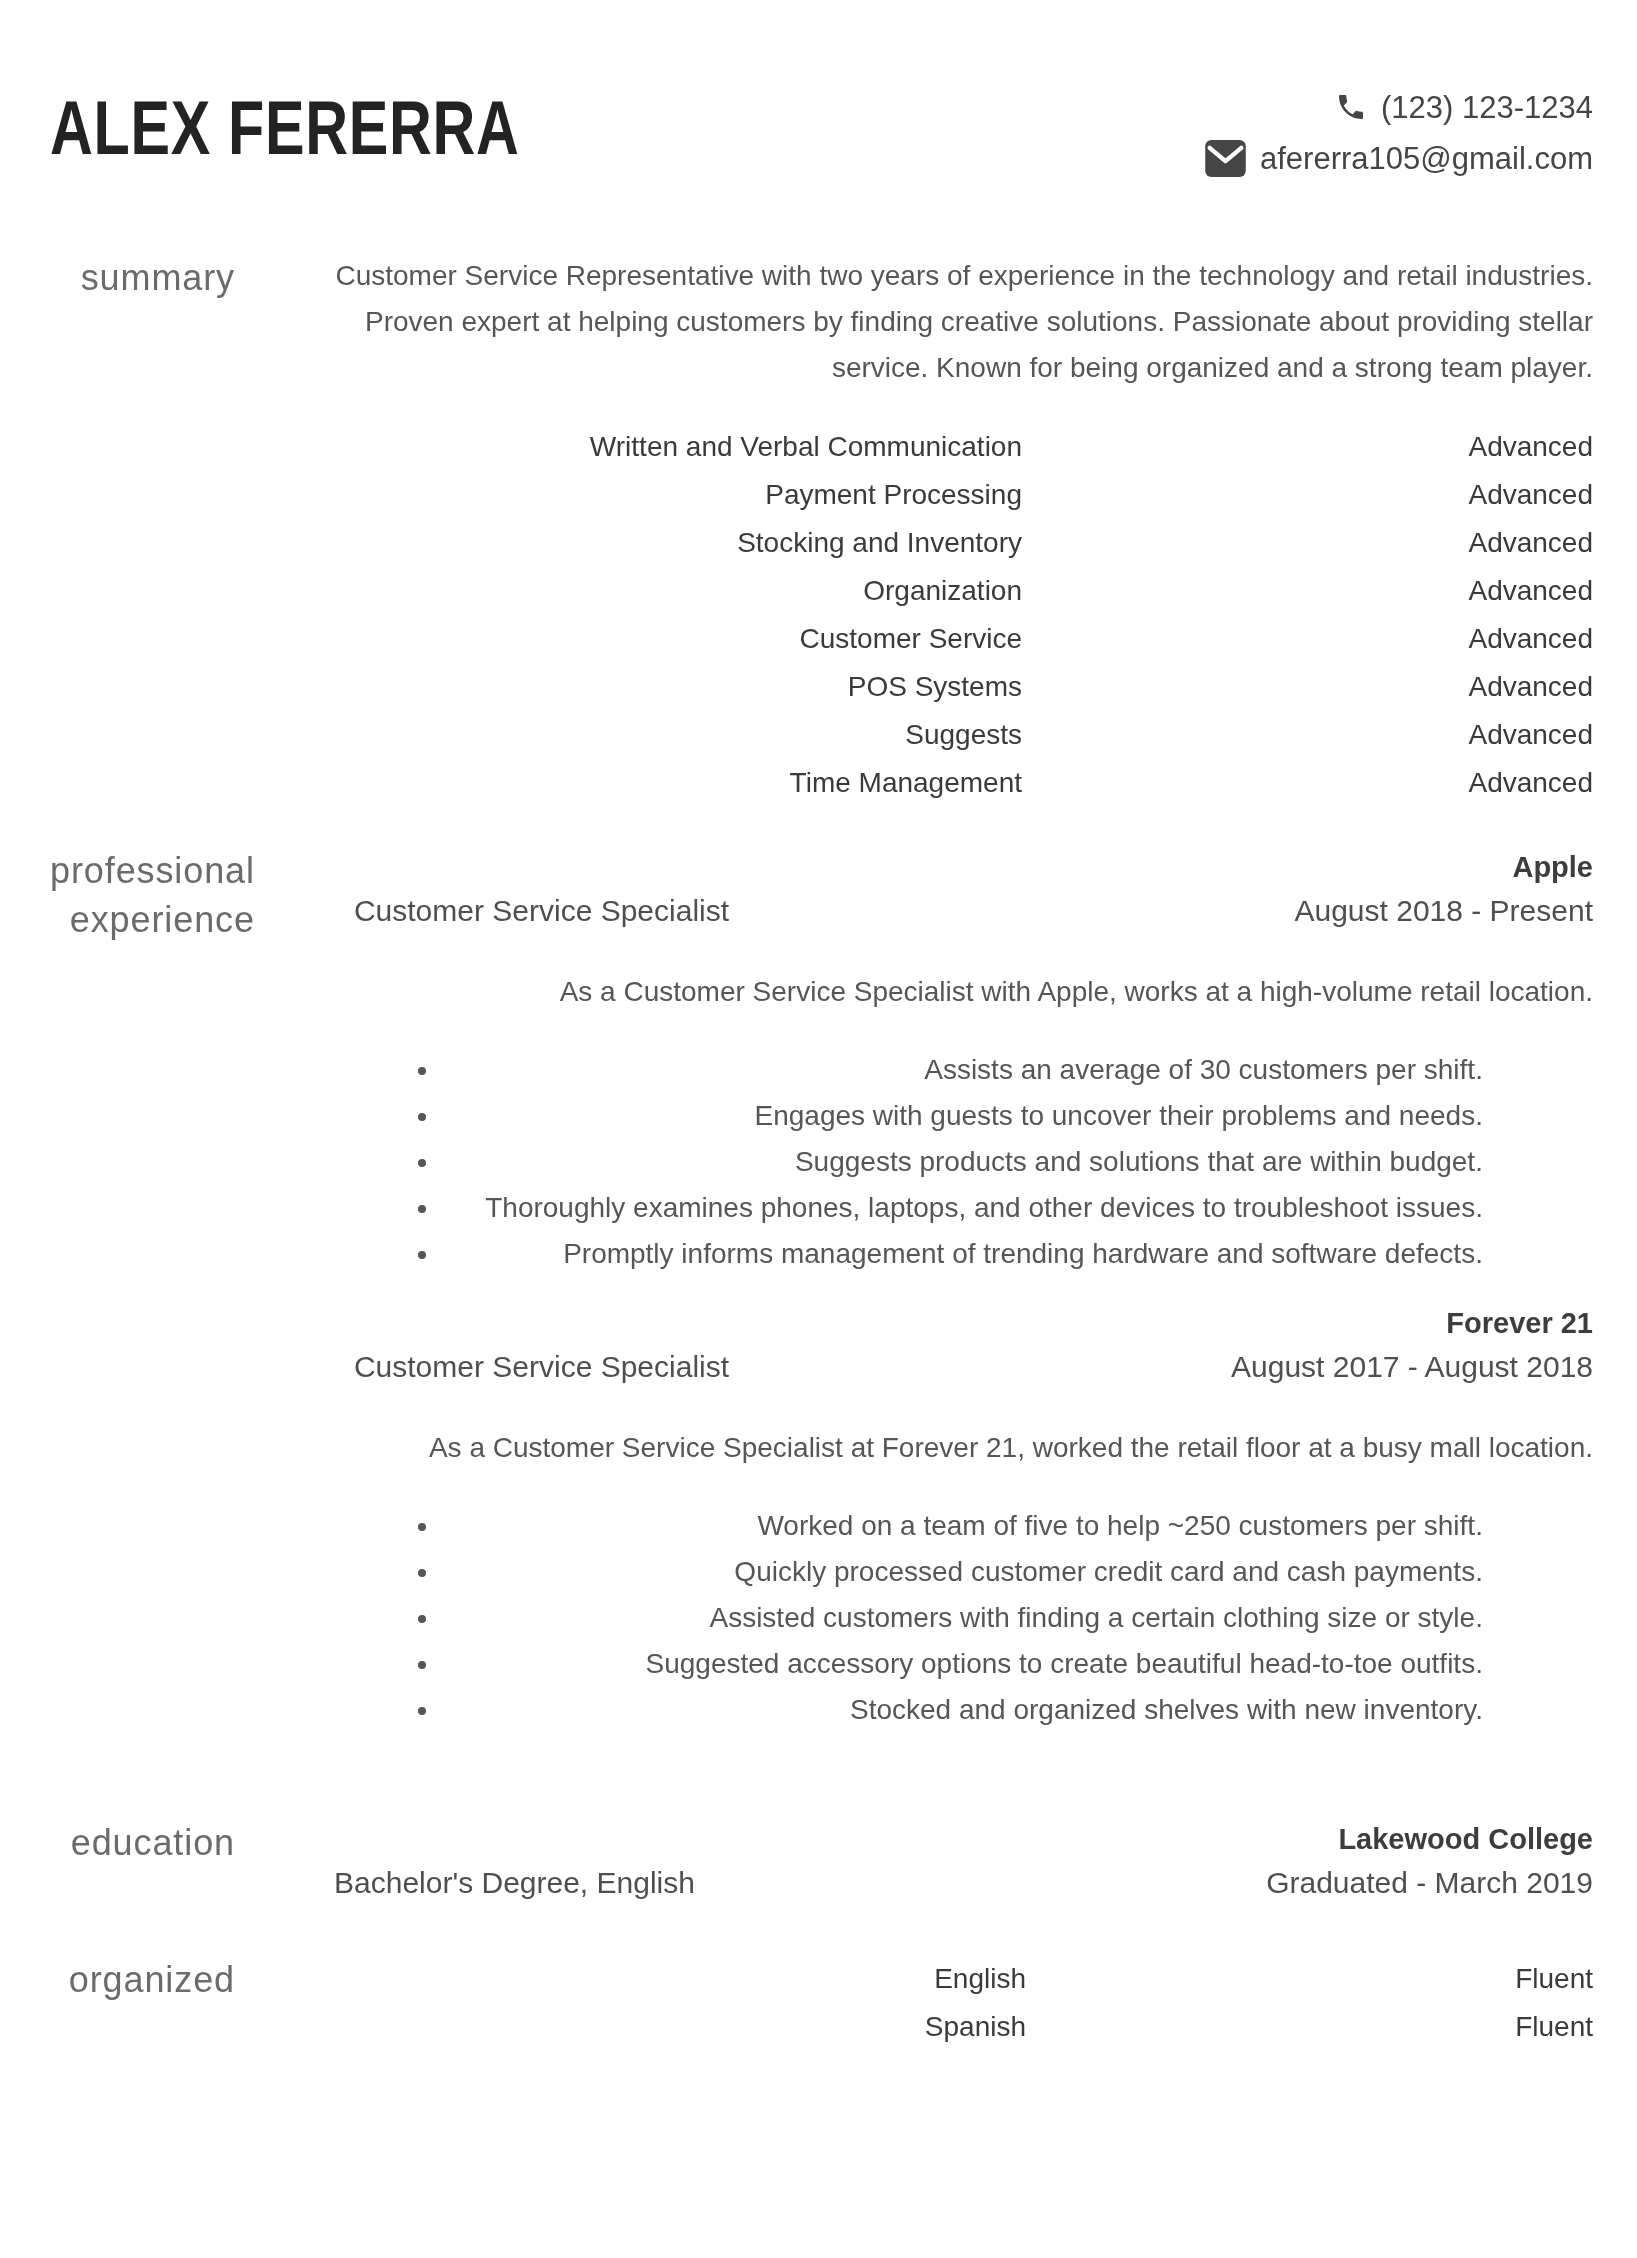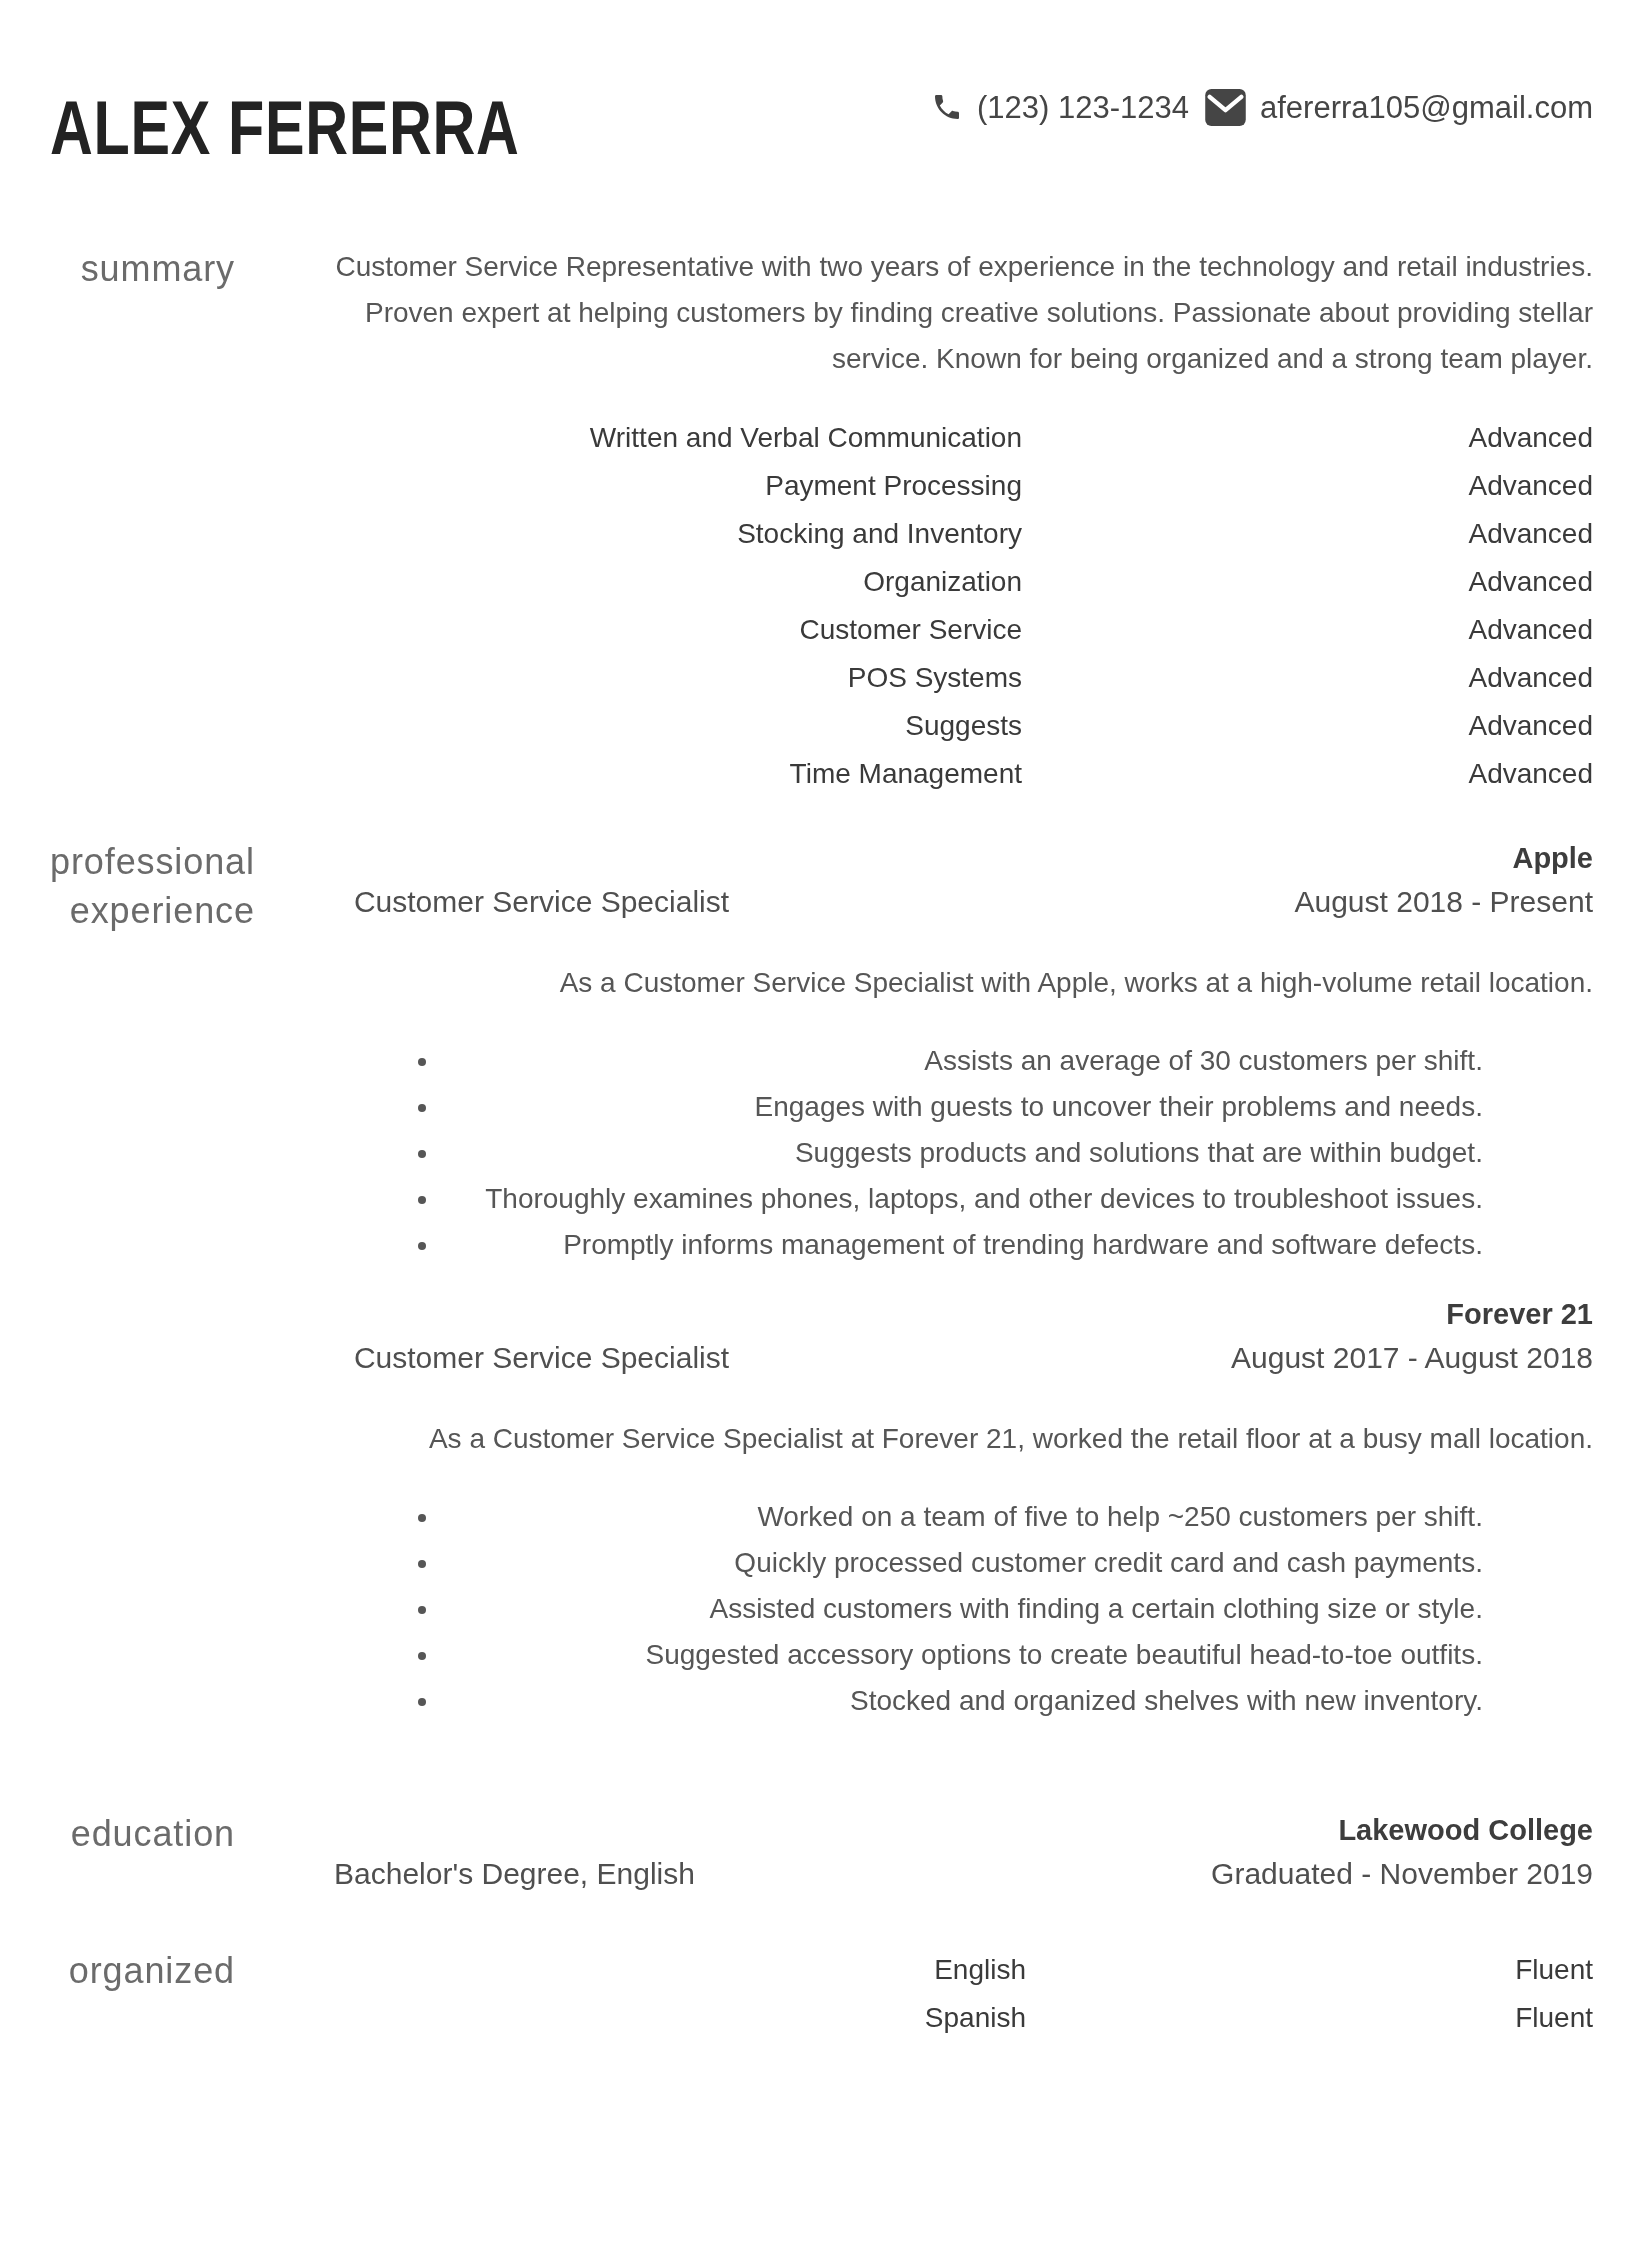--- a/index.html
+++ b/index.html
@@ -19,22 +19,22 @@
 
   
   .header { display: flex; justify-content: space-between; align-items: flex-start; }
   .name {
     margin: 0;
     font-size: 76px; line-height: 85px; font-weight: 700;
     color: #232323; letter-spacing: 0.9px; white-space: nowrap;
     transform: scaleX(0.78); transform-origin: left top;
   }
   .contact {
-    display: flex; flex-direction: row; align-items: flex-end;
-    gap: 16px; color: #454545; font-size: 31px; line-height: 41px;
+    display: flex; flex-direction: column; align-items: flex-end;
+    gap: 10px; color: #454545; font-size: 31px; line-height: 41px;
     padding-top: 1.8px;
   }
   .contact-row { display: flex; align-items: center; gap: 14px; white-space: nowrap; }
   .icon { color: #454545; flex: none; display: block; }
 
   
   .sec { display: flex; align-items: flex-start; }
   .label {
     flex: 0 0 185px; margin-right: 99px;
     font-size: 36px; line-height: 49px; letter-spacing: 0.9px;
@@ -178,21 +178,21 @@
 
     </div>
   </section>
 
   <section class="sec sec-edu">
     <div class="label">education</div>
     <div class="content">
       <div class="company">Lakewood College</div>
       <div class="title-row">
         <span>Bachelor's Degree, English</span>
-        <span>Graduated - November 2019</span>
+        <span>Graduated - March 2019</span>
       </div>
     </div>
   </section>
 
   <section class="sec sec-lang">
     <div class="label">organized</div>
     <div class="content">
       <div class="lang-row">
         <span class="lang-name">English</span>
         <span class="lang-level">Fluent</span>

